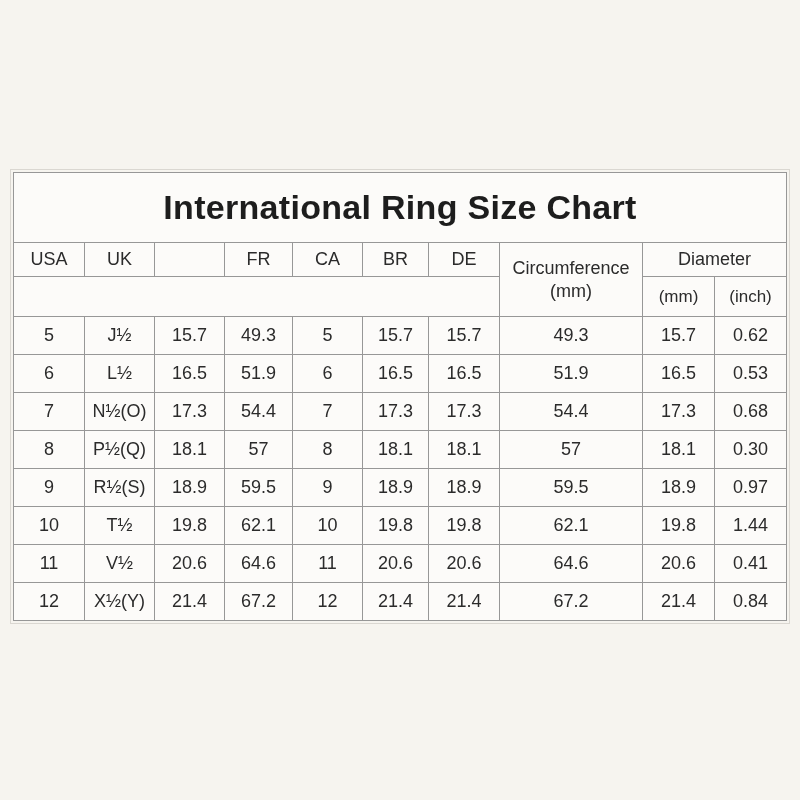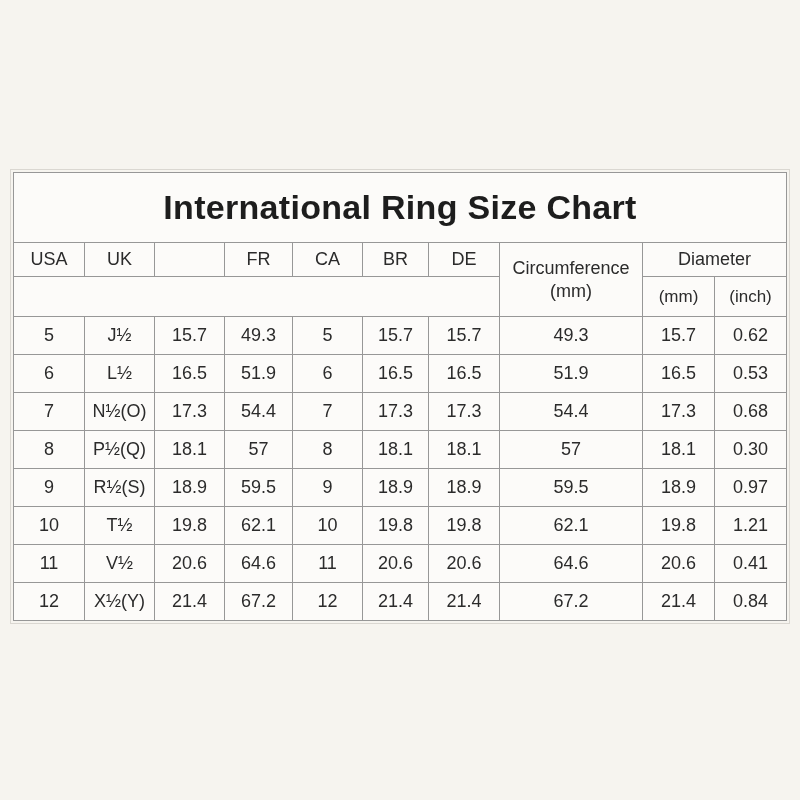--- a/index.html
+++ b/index.html
@@ -147,21 +147,21 @@
         <tr>
           <td>10</td>
           <td>T½</td>
           <td>19.8</td>
           <td>62.1</td>
           <td>10</td>
           <td>19.8</td>
           <td>19.8</td>
           <td>62.1</td>
           <td>19.8</td>
-          <td>1.21</td>
+          <td>1.44</td>
         </tr>
         <tr>
           <td>11</td>
           <td>V½</td>
           <td>20.6</td>
           <td>64.6</td>
           <td>11</td>
           <td>20.6</td>
           <td>20.6</td>
           <td>64.6</td>

